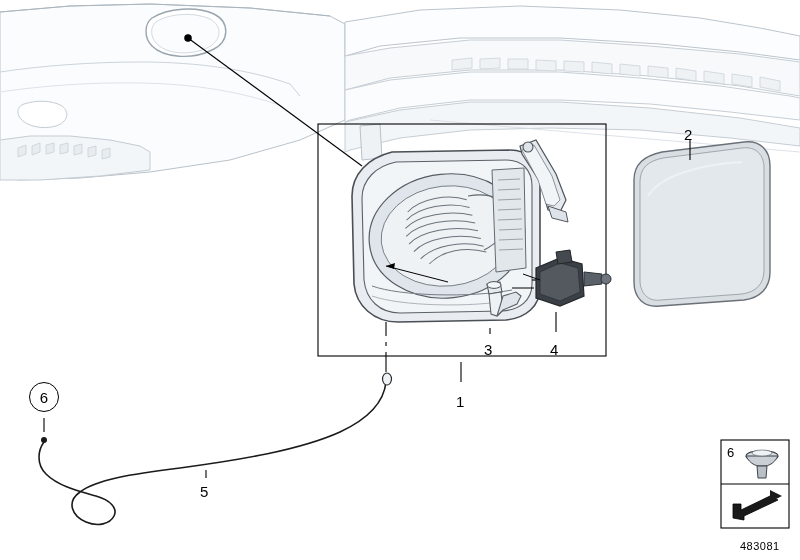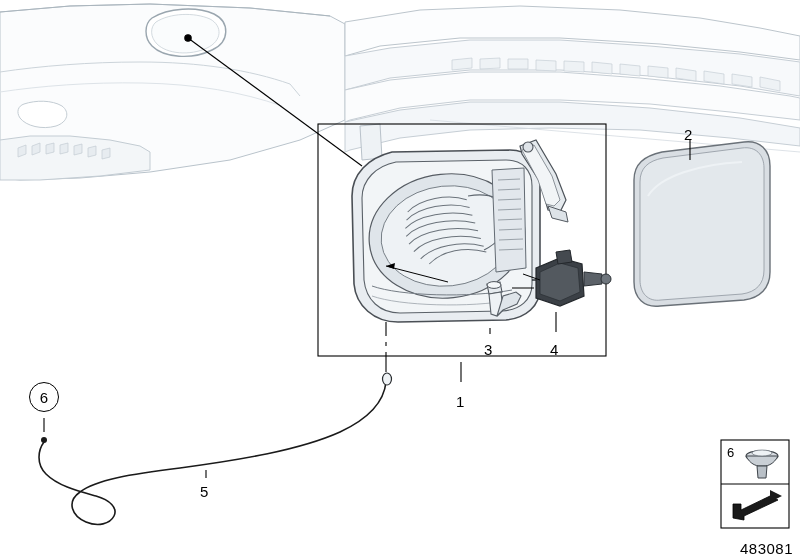--- a/index.html
+++ b/index.html
@@ -31,21 +31,21 @@
     color: #000000;
     line-height: 1;
     white-space: nowrap;
   }
   .label.small {
     font-size: 13px;
   }
   .partnum {
     position: absolute;
     font-family: "Liberation Sans", sans-serif;
-    font-size: 15px;
+    font-size: 11px;
     color: #000000;
     letter-spacing: 0.5px;
   }
   .circled {
     position: absolute;
     width: 30px;
     height: 30px;
     border: 1.6px solid #000000;
     border-radius: 50%;
     box-sizing: border-box;

